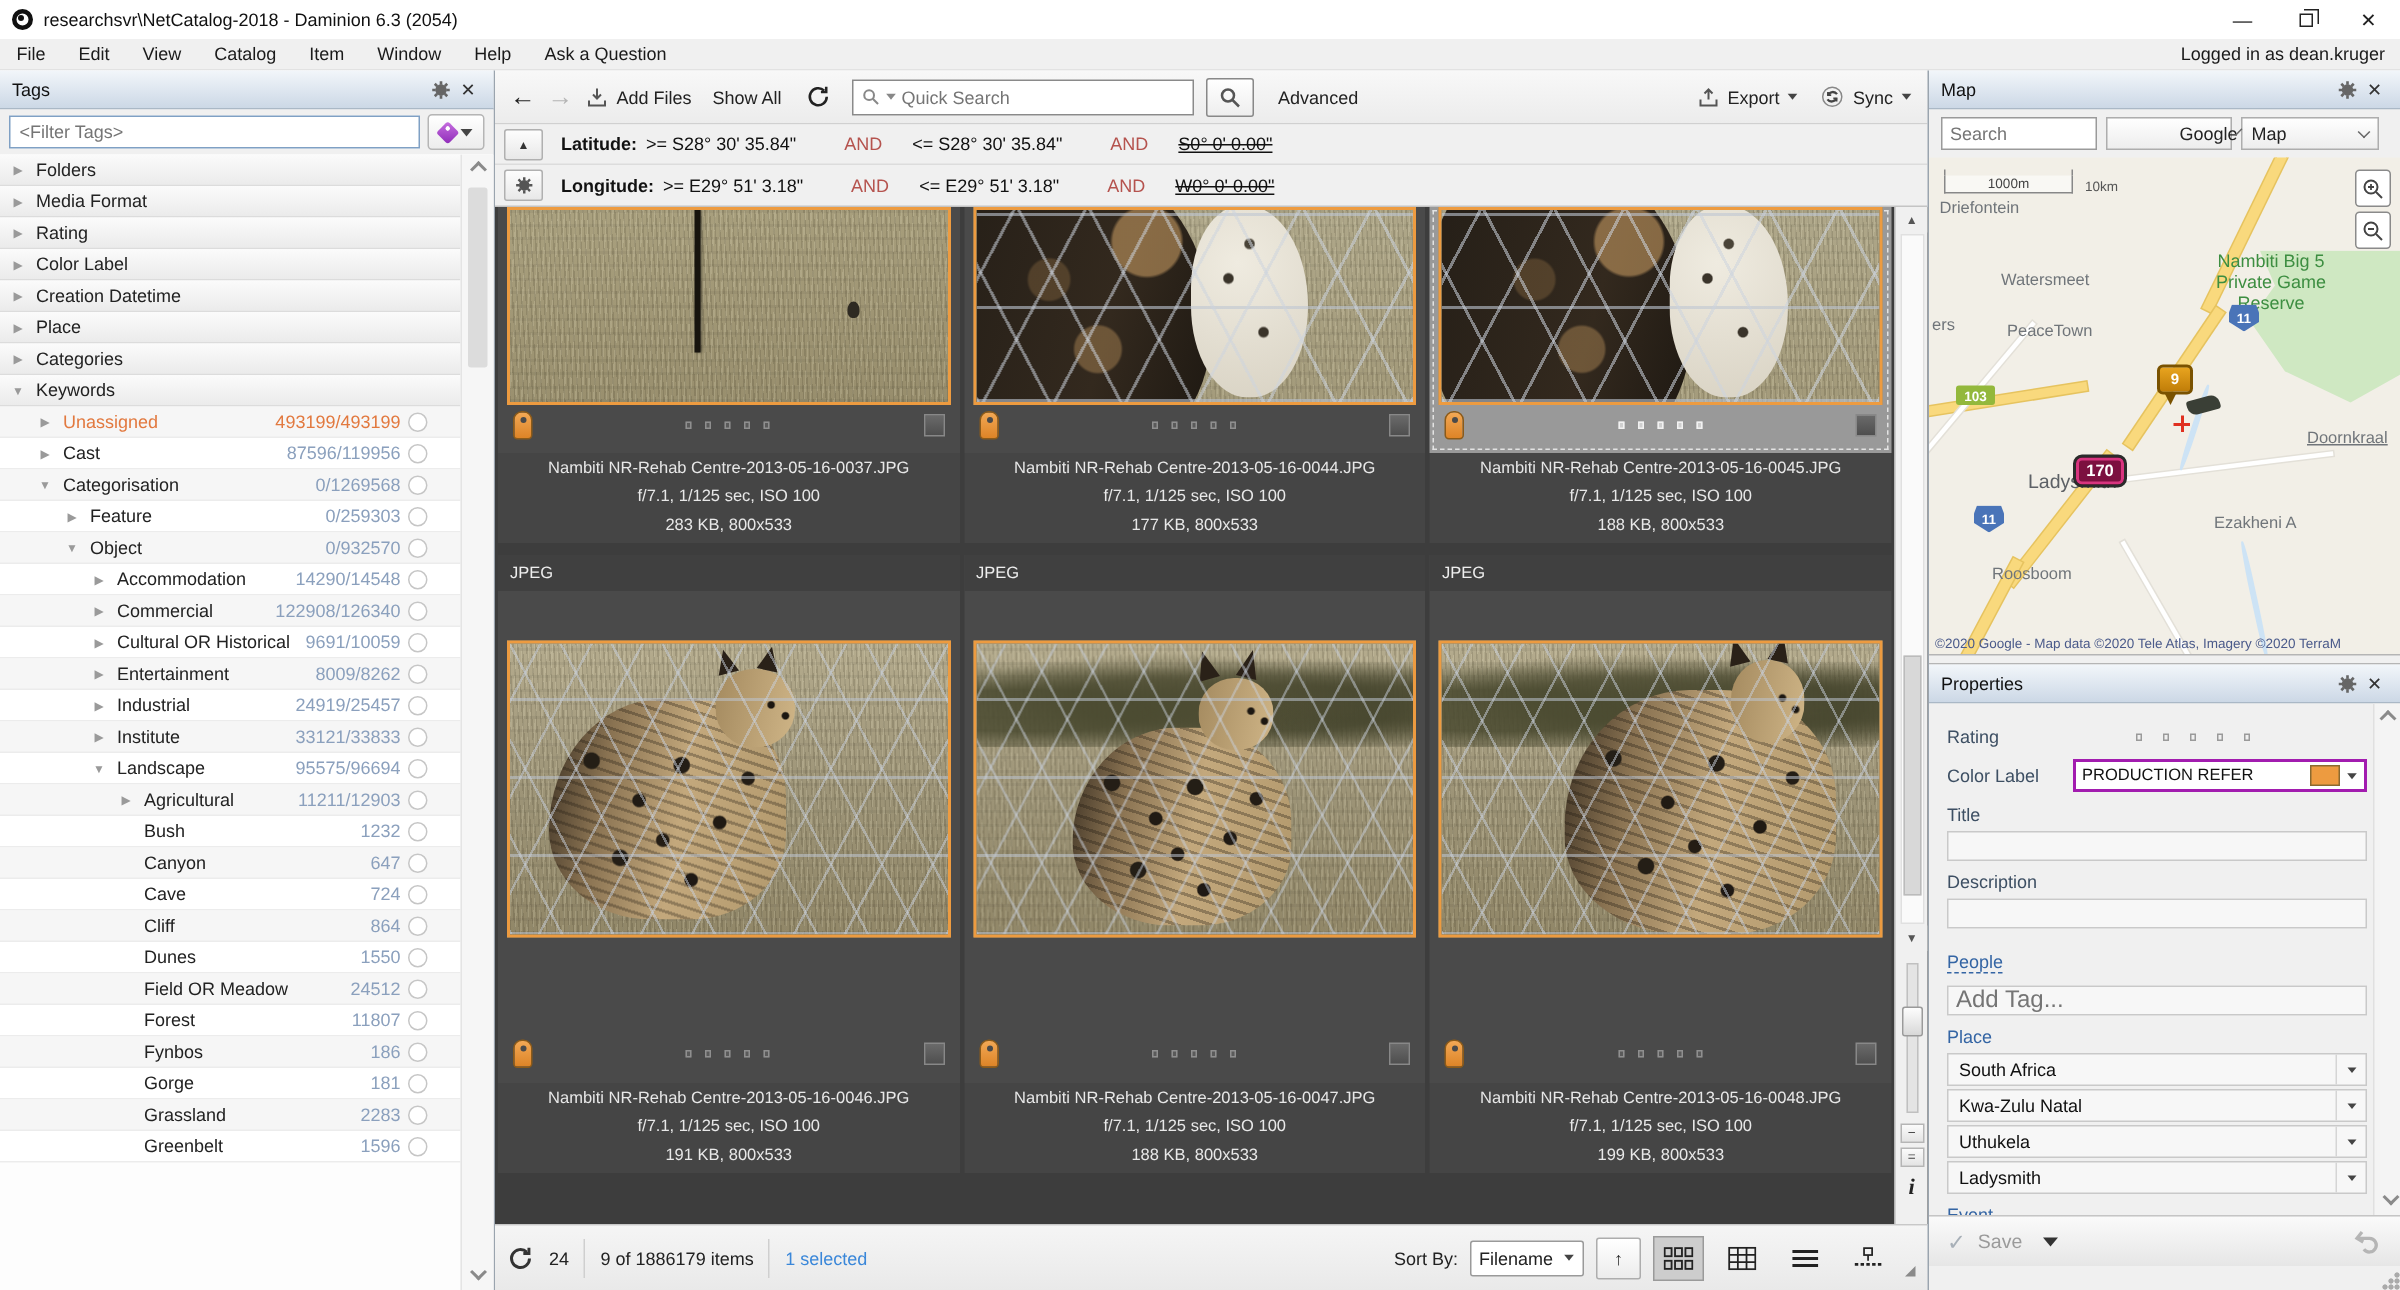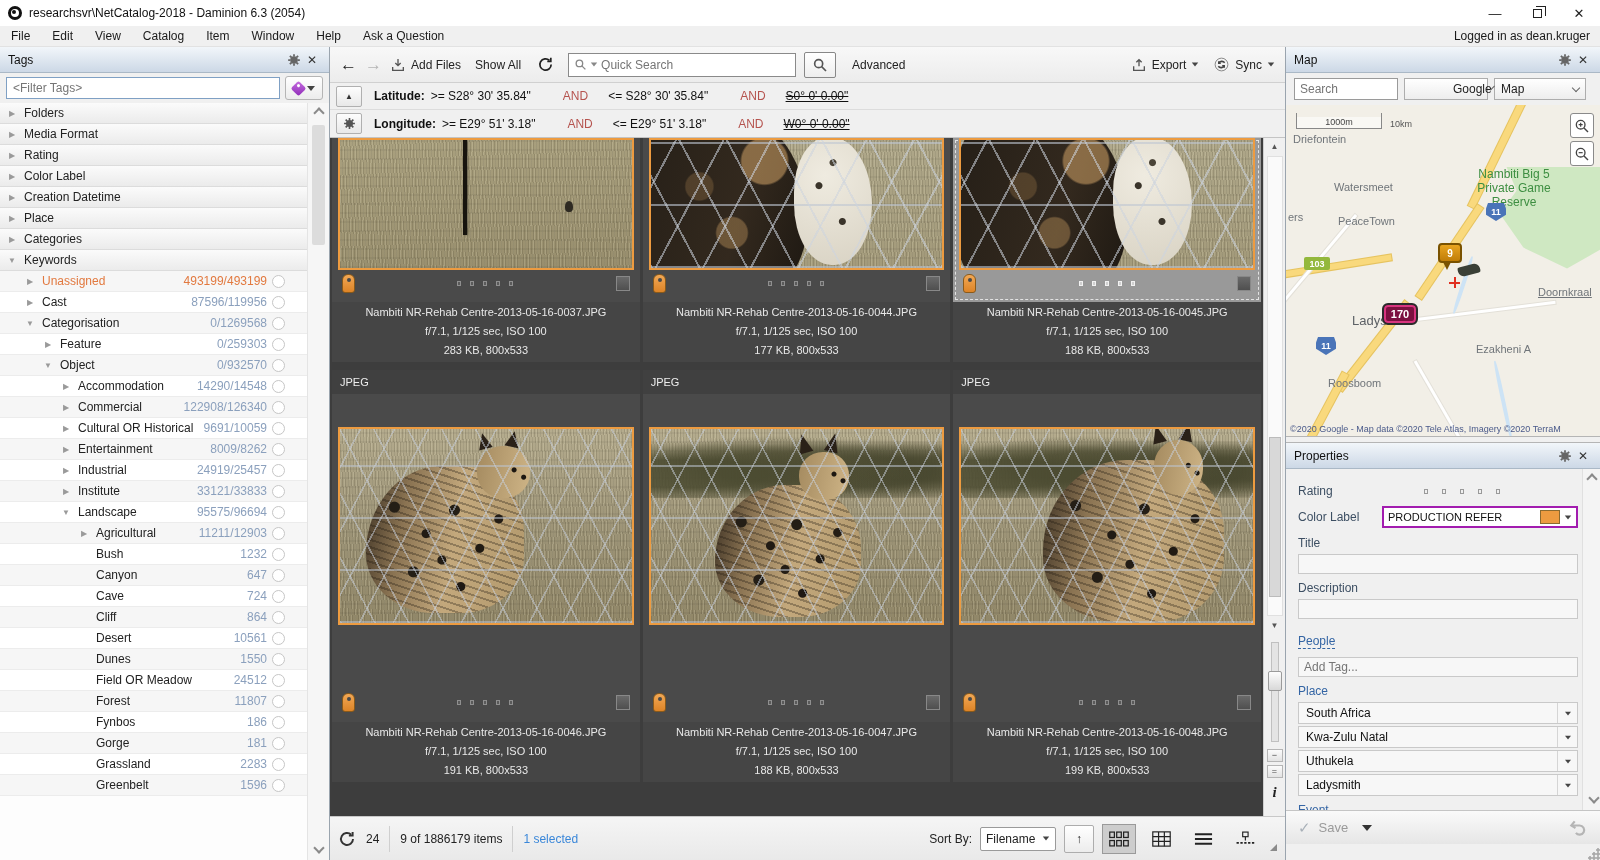--- a/index.html
+++ b/index.html
@@ -160,21 +160,21 @@
 .props-content { position:absolute; left:0; top:0; right:18px; bottom:0; padding:10px 4px 0 12px; font-size:12px; }
 .plabel { color:#3d4f63; margin:7px 0 4px 0; }
 .plabel.link { color:#3465a4; } 
 .plabel.dashed { display:inline-block; border-bottom:1px dashed #3465a4; }
 .prow { display:flex; align-items:center; height:24px; }
 .prow .plabel { margin:0; width:84px; }
 .rating-dots { display:flex; gap:14px; margin-left:42px; }
 .rating-dots span { width:4px; height:5px; border:1px solid #9a9a9a; background:#f0f0f0; }
 .combo { flex:1; height:22px; background:#fff; border:2px solid #a21caf; display:flex; align-items:center; padding:0 4px; gap:4px; font-size:11px; color:#111; }
 .combo .swatch { width:20px; height:14px; background:#ED9B40; border:1px solid #8a6a30; margin-left:auto; }
-.pinput { width:100%; height:20px; background:#f7f7f7; border:1px solid #c9c9c9; font-size:12px; padding:0 5px; color:#888; font-family:inherit; }
+.pinput { width:100%; height:20px; background:#f7f7f7; border:1px solid #c9c9c9; font-size:16px; padding:0 5px; color:#888; font-family:inherit; }
 .pselect { width:100%; height:22px; background:#f7f7f7; border:1px solid #c9c9c9; display:flex; align-items:center; padding:0 0 0 7px; font-size:12px; color:#111; margin-bottom:2px; }
 .pselect .dd { margin-left:auto; width:20px; height:100%; border-left:1px solid #d5d5d5; display:flex; align-items:center; justify-content:center; }
 .props-scroll { position:absolute; right:0; top:0; bottom:0; width:18px; background:#f4f4f4; border-left:1px solid #e0e0e0; }
 .save-bar { flex:0 0 34px; background:linear-gradient(#fafafa,#e6e6e6); border-top:1px solid #c5c5c5; display:flex; align-items:center; padding:0 12px; gap:8px; }
 .save-check { color:#a8b0b8; font-size:15px; }
 .save-text { color:#9a9a9a; font-size:13px; }
 .save-caret { width:0; height:0; border-left:5px solid transparent; border-right:5px solid transparent; border-top:6px solid #333; margin-left:6px; }
 .undo-ic { margin-left:auto; }
 .right-bottom { flex:0 0 16px; background:#f0f0f0; display:flex; justify-content:flex-end; align-items:flex-end; }
 .grip { width:12px; height:12px; background:
@@ -444,25 +444,20 @@
               <span class="tree-label">Cave</span>
               <span class="tree-count">724</span>
               <span class="tree-circle"></span>
             </div>
             <div class="tree-row lvl4">
               <span class="tree-label">Cliff</span>
               <span class="tree-count">864</span>
               <span class="tree-circle"></span>
             </div>
             <div class="tree-row lvl4">
-              <span class="tree-label">Desert</span>
-              <span class="tree-count">10561</span>
-              <span class="tree-circle"></span>
-            </div>
-            <div class="tree-row lvl4">
               <span class="tree-label">Dunes</span>
               <span class="tree-count">1550</span>
               <span class="tree-circle"></span>
             </div>
             <div class="tree-row lvl4">
               <span class="tree-label">Field OR Meadow</span>
               <span class="tree-count">24512</span>
               <span class="tree-circle"></span>
             </div>
             <div class="tree-row lvl4">

